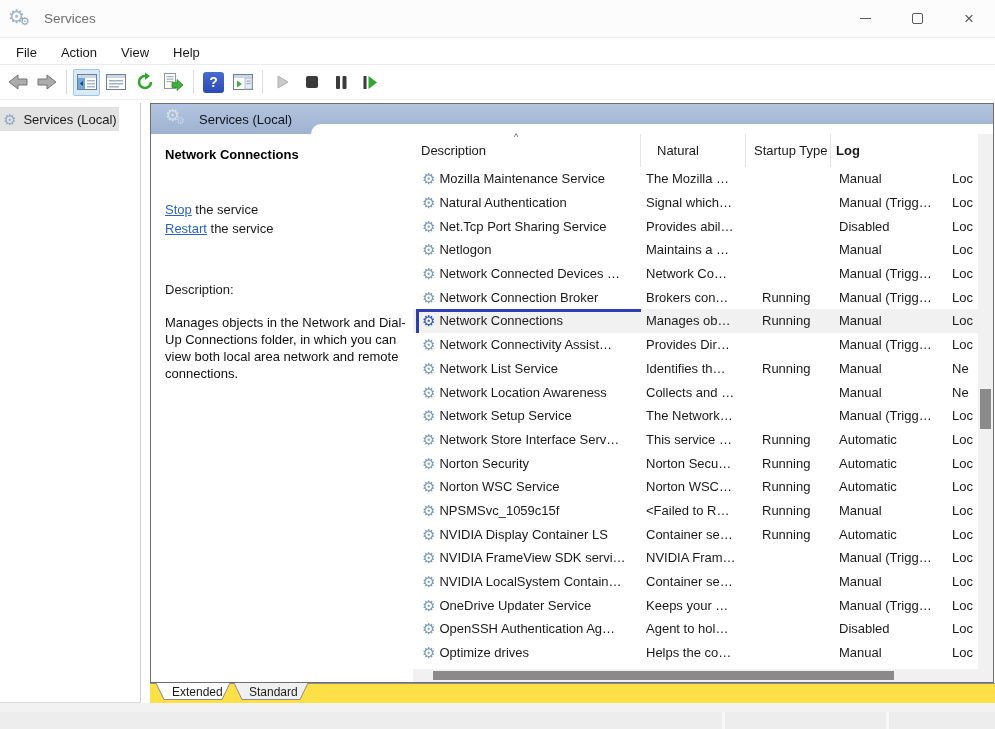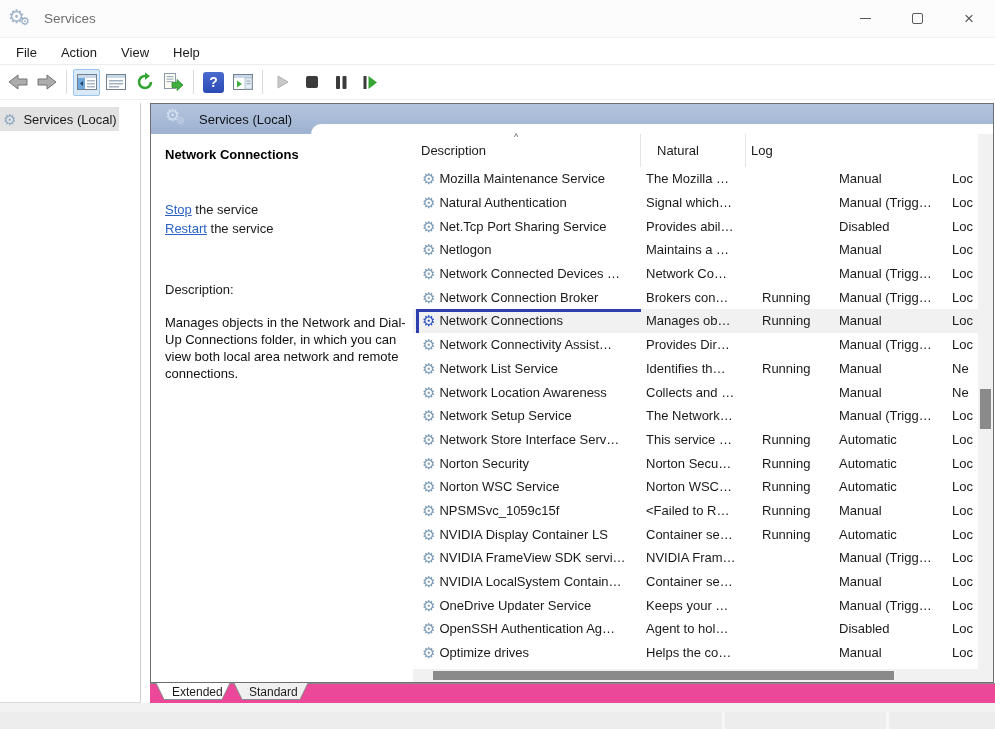--- a/index.html
+++ b/index.html
@@ -50,41 +50,41 @@
   .svc-links { margin-top:38px; line-height:19px; }
   .link { color:#2A63C5; text-decoration:underline; }
   .desc-label { margin-top:44px; }
   .desc-text { margin-top:17px; width:243px; line-height:17px; color:#111; }
   
   .list-pane { flex:1; position:relative; }
   .list-header { display:grid; grid-template-columns:228px 105px 85px 117px 1fr; height:33px; position:relative; padding-right:15px; }
   .hcell { display:flex; align-items:center; border-right:1px solid #E4E4E4; padding-left:8px; overflow:hidden; white-space:nowrap; }
   .hcell.h-name { padding-left:22px; }
   .hcell.h-status { padding-left:16px; }
-  .hcell.h-log { border-right:none; padding-left:5px; }
+  .hcell.h-log { border-right:none; padding-left:5px;font-weight:bold; }
   .sort-caret { position:absolute; left:101px; top:-2px; font-size:9px; color:#555; }
   .rows { position:absolute; top:33px; left:0; right:15px; bottom:13px; overflow:hidden; }
   .row { display:grid; grid-template-columns:228px 105px 85px 117px 1fr; height:23.7px; align-items:center; white-space:nowrap; }
   .row.selected { background:#F1F1F1; }
   .cell { overflow:hidden; }
   .name-cell { position:relative; height:100%; display:flex; align-items:center; padding-left:9px; }
   .gear { font-size:15px; color:#7C9CB8; line-height:1; margin-right:4px; flex:none; }
   .row.selected .gear { color:#2F55C3; }
   .row.selected .name-cell::after { content:""; position:absolute; left:3px; top:0; width:233px; height:100%; border:3px solid #2E3EAE; }
   .c-desc { padding-left:5px; }
   .c-status { padding-left:16px; }
   .c-startup { padding-left:8px; }
   .c-log { padding-left:4px; }
   .vscroll { position:absolute; top:0; right:0; width:15px; bottom:13px; background:#F1F1F1; }
   .vthumb { position:absolute; top:255px; left:2px; width:11px; height:40px; background:#8A8A8A; }
   .hscroll { position:absolute; left:0; right:15px; bottom:0; height:13px; background:#F1F1F1; }
   .hthumb { position:absolute; left:20px; top:2px; width:461px; height:9px; background:#8A8A8A; }
   .scroll-corner { position:absolute; right:0; bottom:0; width:15px; height:13px; background:#F1F1F1; }
   
-  .tab-strip { position:absolute; left:150px; top:683px; width:845px; height:20px; background:#ec4899; }
+  .tab-strip { position:absolute; left:150px; top:683px; width:845px; height:20px; background:#fde047; }
   .tab-strip svg { display:block; }
   .tab-strip text { font-family:"Liberation Sans", sans-serif; font-size:12px; fill:#1a1a1a; }
   
   .footer { position:absolute; left:0; top:703px; width:995px; height:26px; background:#F2F2F2; }
   .footer-cells { position:absolute; left:0; top:9px; right:0; bottom:0; display:flex; }
   .fcell { background:#EDEDED; }
   .fgap { width:3px; background:#F7F7F7; }
 </style>
 </head>
 <body>
@@ -228,20 +228,21 @@
       </div>
       <div class="desc-label">Description:</div>
       <div class="desc-text">Manages objects in the Network and Dial-Up Connections folder, in which you can view both local area network and remote connections.</div>
     </div>
 
     <div class="list-pane">
       <div class="list-header">
         <span class="sort-caret">^</span>
         <div class="hcell">Description</div>
         <div class="hcell h-status">Natural</div>
+        <div class="hcell">Startup Type</div>
         <div class="hcell h-log">Log</div>
       </div>
 
       <div class="rows">
 
           <div class="row">
             <div class="cell name-cell">
               <span class="gear">⚙</span>
               <span>Mozilla Maintenance Service</span>
             </div>

